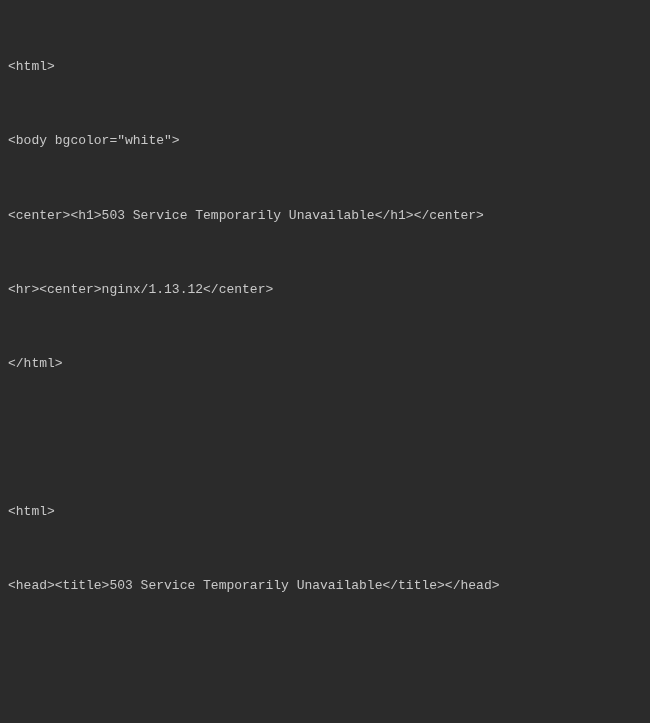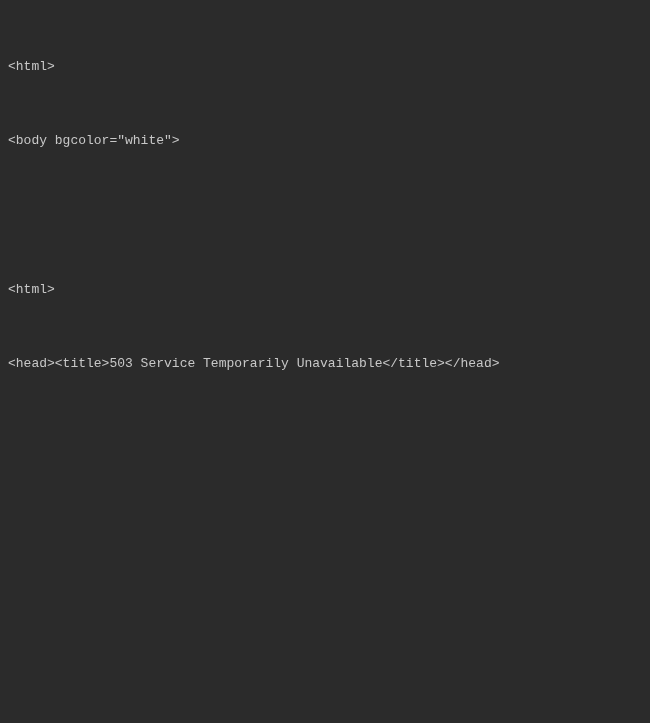--- a/index.html
+++ b/index.html
@@ -25,20 +25,23 @@
       display: block;
       min-height: 1.9em;
     }
   </style>
 </head>
 <body>
 
 <div class="code-block">
   <span class="line">&lt;html&gt;</span>
   <span class="line">&lt;body bgcolor="white"&gt;</span>
+  <span class="line">&lt;center&gt;&lt;h1&gt;503 Service Temporarily Unavailable&lt;/h1&gt;&lt;/center&gt;</span>
+  <span class="line">&lt;hr&gt;&lt;center&gt;nginx/1.13.12&lt;/center&gt;</span>
+  <span class="line">&lt;/html&gt;</span>
   <span class="line"> </span>
   <span class="line">&lt;html&gt;</span>
   <span class="line">&lt;head&gt;&lt;title&gt;503 Service Temporarily Unavailable&lt;/title&gt;&lt;/head&gt;</span>
   
   
   
   
   
   
   

